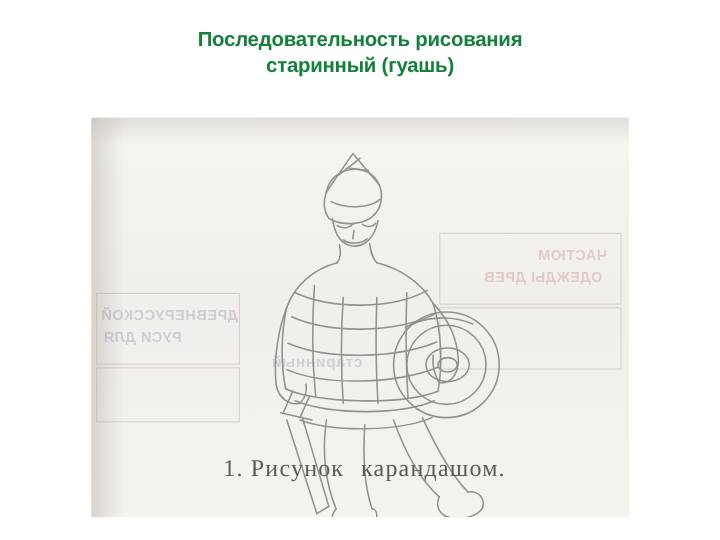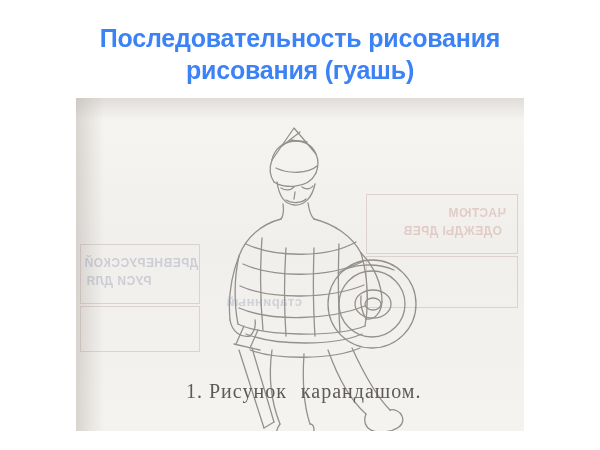--- a/index.html
+++ b/index.html
@@ -19,24 +19,24 @@
     height: 450px;
     background: #ffffff;
     box-sizing: border-box;
   }
   .slide-title {
     position: absolute;
     top: 22px;
     left: 0;
     width: 600px;
     text-align: center;
-    font-size: 25px;
+    font-size: 17px;
     font-weight: bold;
     line-height: 1.28;
-    color: #3b82f6;
+    color: #15803d;
     letter-spacing: -0.2px;
   }
   .image-frame {
     position: absolute;
     left: 76px;
     top: 98px;
     width: 448px;
     height: 333px;
     background: #f3f1ee;
     overflow: hidden;
@@ -97,21 +97,21 @@
   .caption .num { margin-right: 6px; }
   .caption .word2 { margin-left: 14px; }
 </style>
 </head>
 <body>
 
 <div class="slide">
 
   <div class="slide-title">
     <div>Последовательность рисования</div>
-    <div>рисования (гуашь)</div>
+    <div>старинный (гуашь)</div>
   </div>
 
   <div class="image-frame">
     <div class="paper"></div>
     <div class="paper-shade-left"></div>
     <div class="paper-shade-top"></div>
 
     <div class="bleed-box x1"></div>
     <div class="bleed-box x2"></div>
     <div class="bleed-box x3"></div>

